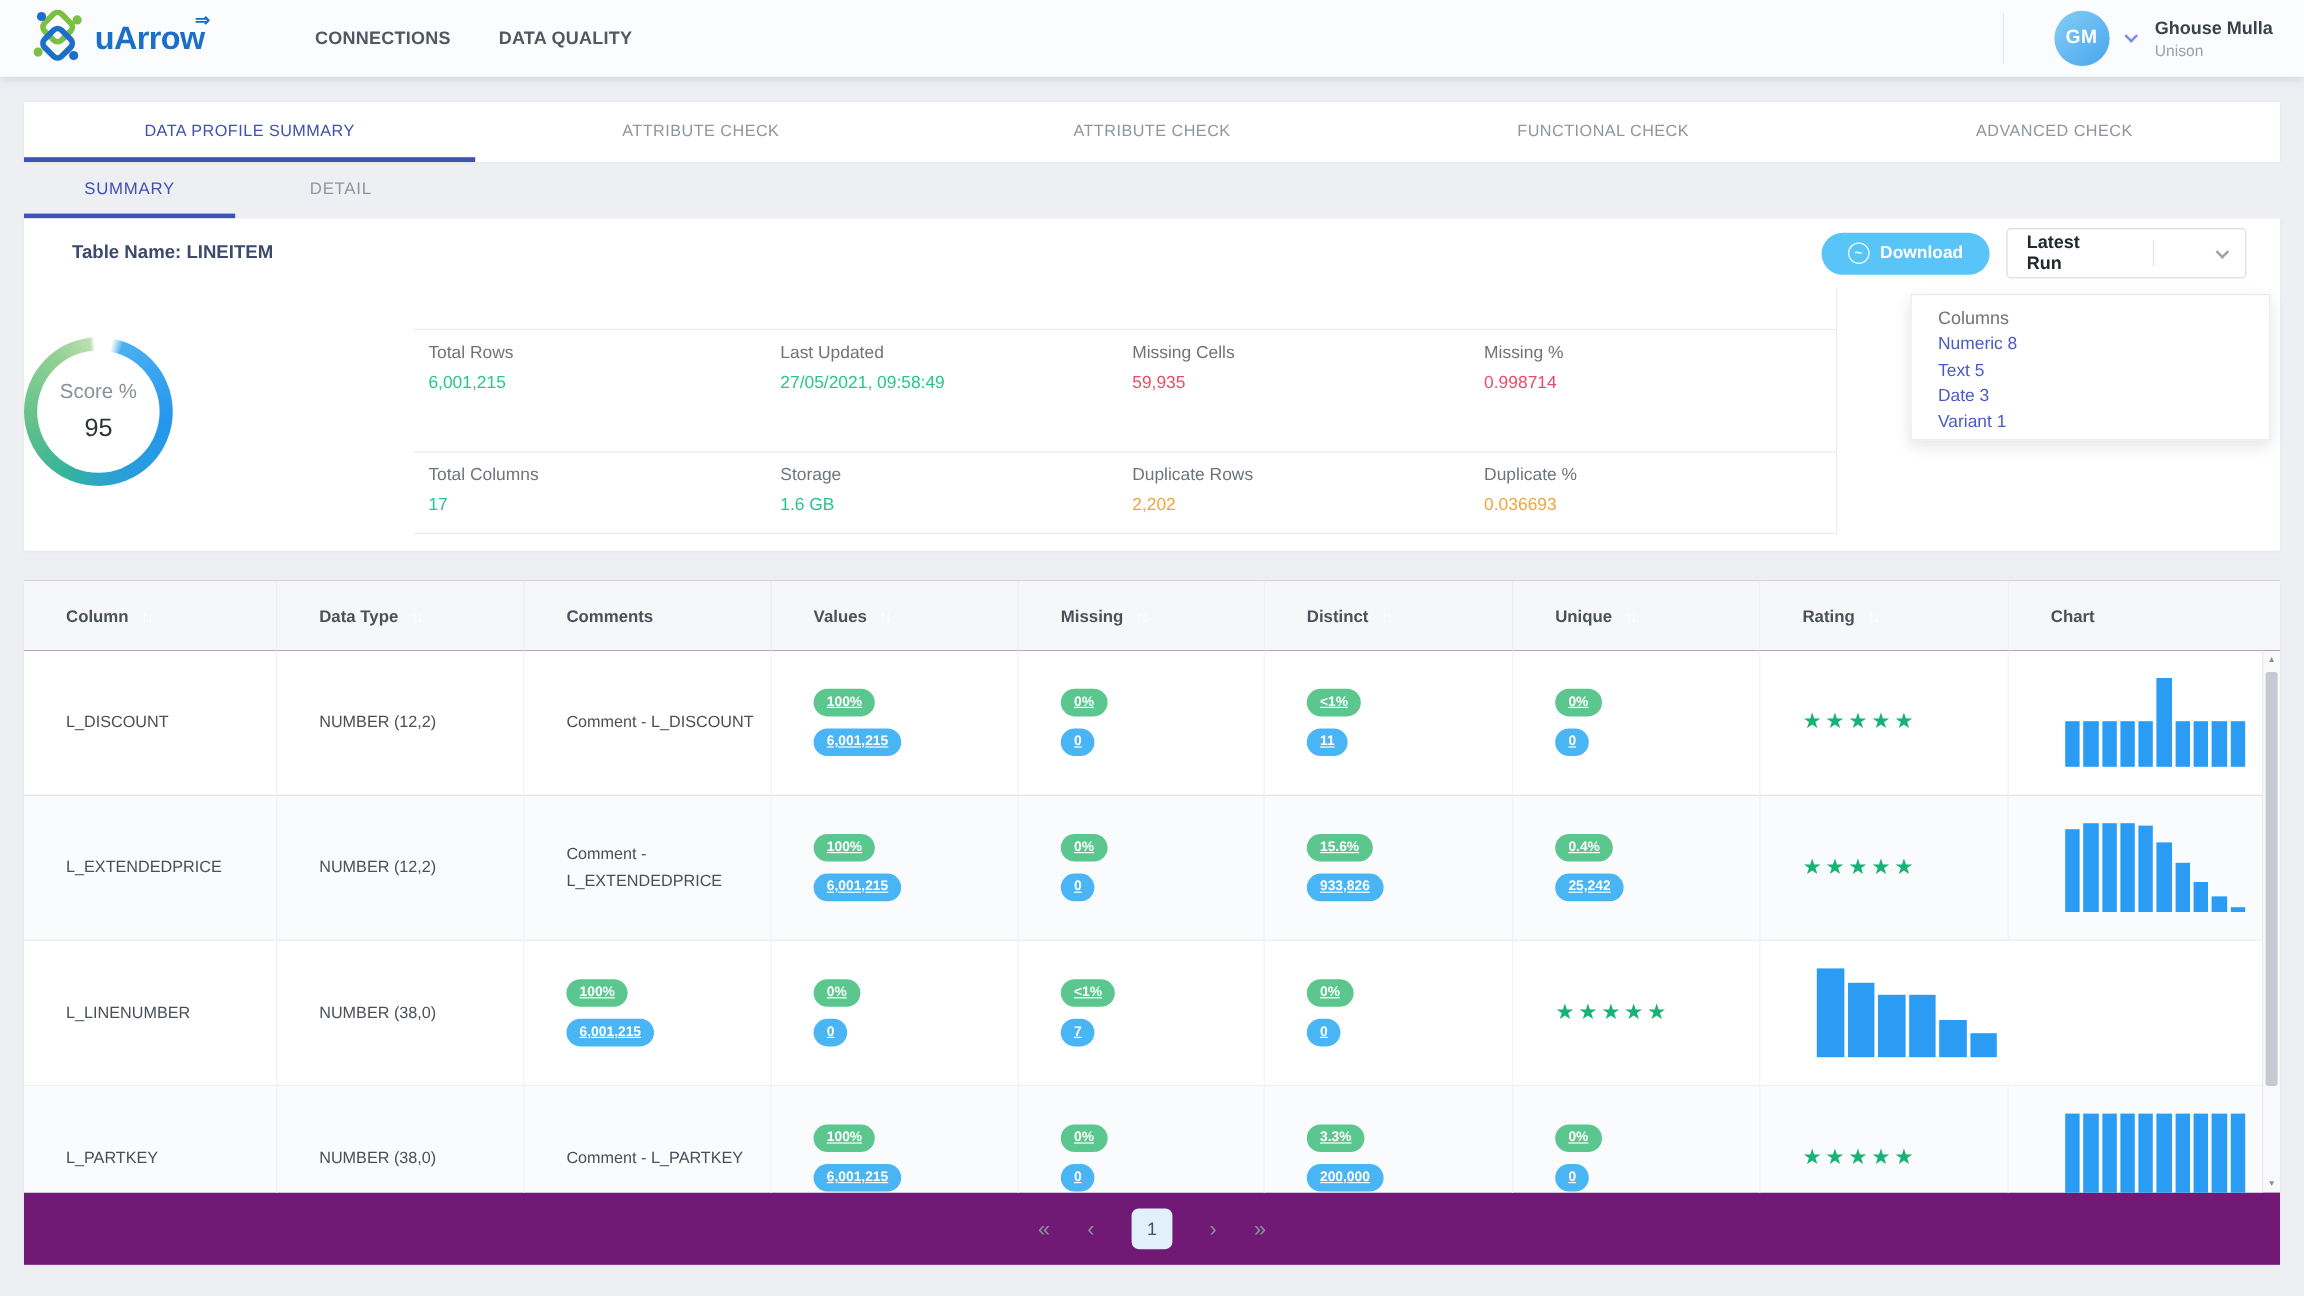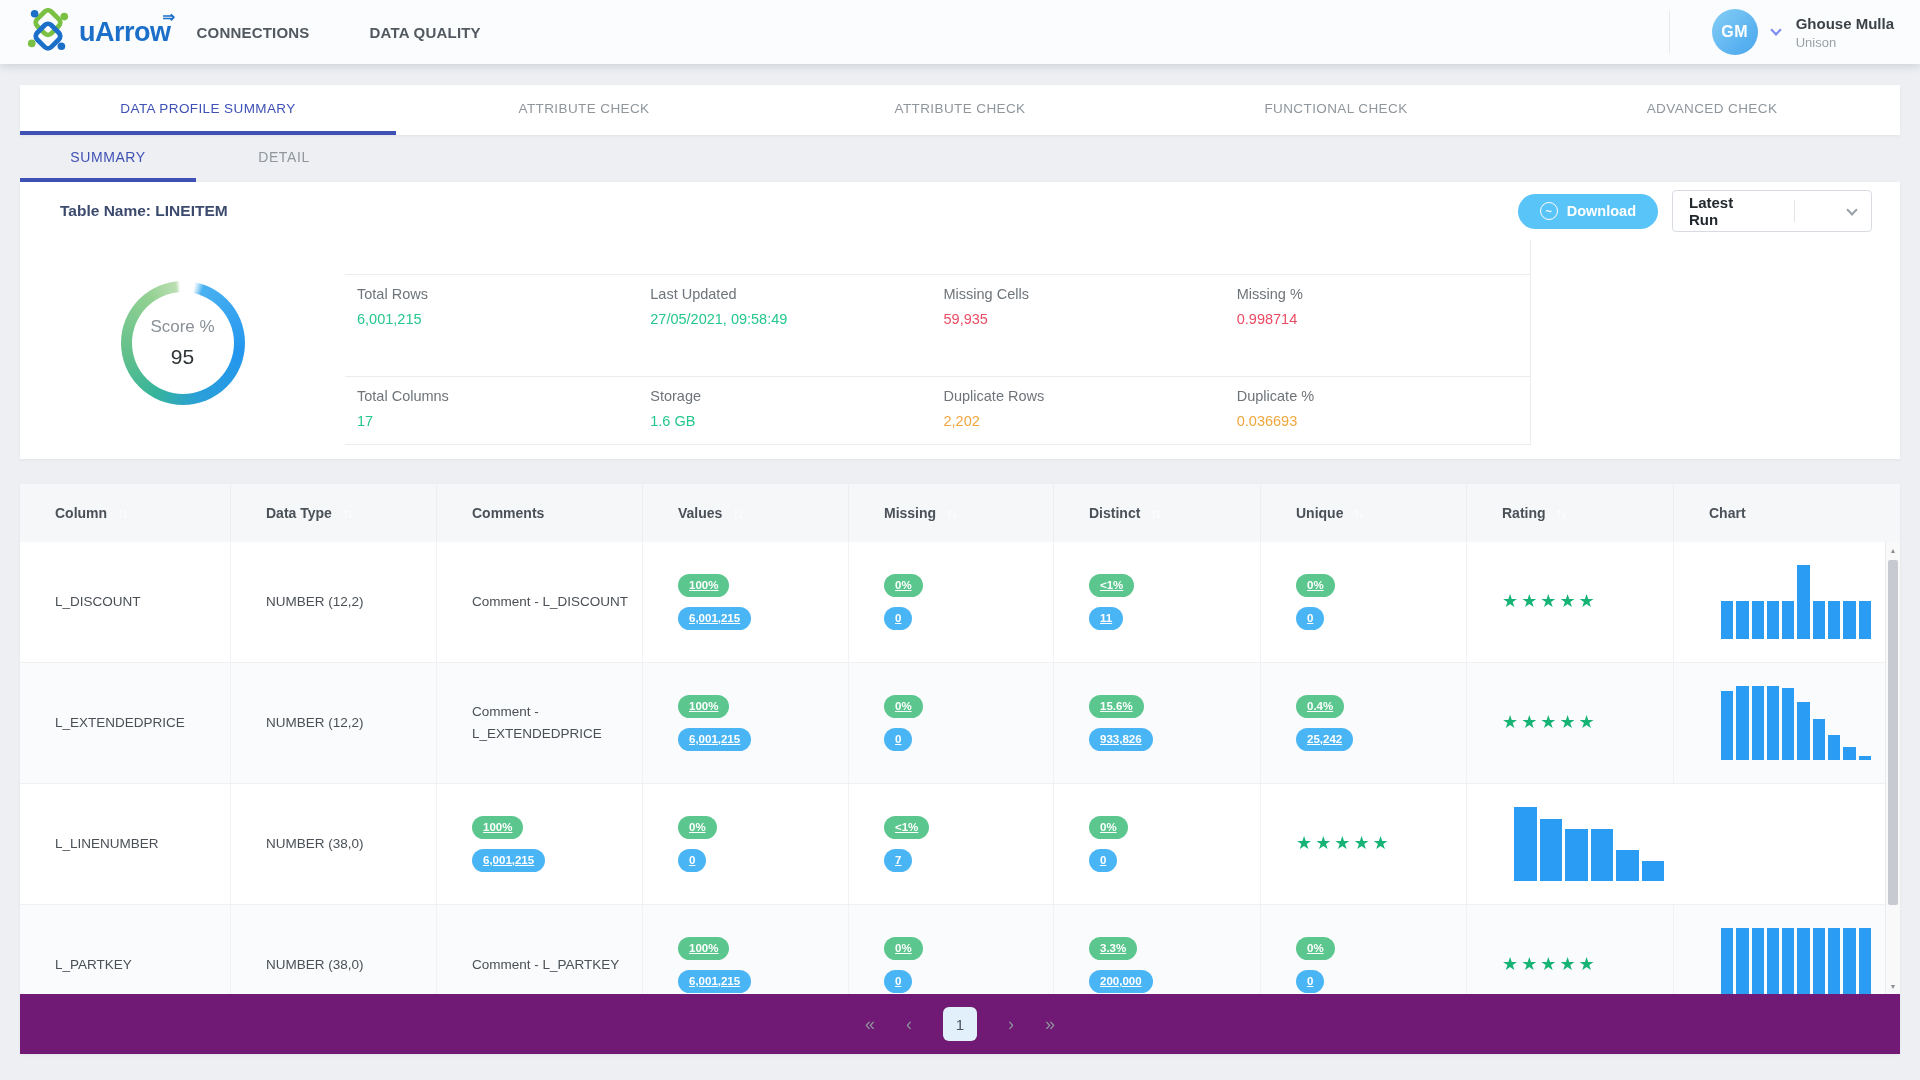--- a/index.html
+++ b/index.html
@@ -11,21 +11,21 @@
   }
 
   
   .navbar{
     height:64px; background:#fbfcfe; display:flex; align-items:center;
     padding:0 26px; box-shadow:0 2px 8px rgba(40,50,60,.16); position:relative; z-index:20;
   }
   .logo{ display:flex; align-items:center; gap:9px; }
   .logo-text{ font-size:27px; font-weight:bold; color:#1b6fc8; position:relative; letter-spacing:-.5px;}
   .logo-mark{ position:absolute; top:-9px; right:-4px; font-size:15px; font-weight:bold; color:#1b6fc8; }
-  .nav-links{ display:flex; gap:60px; margin-left:26px; }
+  .nav-links{ display:flex; gap:40px; margin-left:92px; }
   .nav-link{ font-size:15px; font-weight:bold; color:#51585f; letter-spacing:.2px; cursor:pointer; }
   .nav-user{ margin-left:auto; display:flex; align-items:center; }
   .user-divider{ width:1px; height:42px; background:#e5e8ec; margin-right:42px; }
   .avatar{
     width:46px; height:46px; border-radius:50%; background:linear-gradient(135deg,#85cef5,#47a5ee);
     color:#fff; font-weight:bold; font-size:16px; display:flex; align-items:center; justify-content:center;
     letter-spacing:.5px; cursor:pointer;
   }
   .chev{ width:8px; height:8px; border-right:2px solid #7d88f0; border-bottom:2px solid #7d88f0;
     transform:rotate(45deg); margin:0 16px 4px 14px; cursor:pointer; }
@@ -55,21 +55,21 @@
   .dl-ico{ width:18px; height:18px; border:1.6px solid #fff; border-radius:50%; display:flex;
     align-items:center; justify-content:center; font-size:11px; font-weight:bold; line-height:1; }
   .run-select{ width:200px; height:42px; background:#fff; border:1px solid #d8dce2; border-radius:4px;
     display:flex; align-items:center; padding-left:16px; cursor:pointer;gap:40px; }
   .run-label{ font-size:15px; font-weight:bold; color:#23282d; flex:1; }
   .sel-div{ width:1px; height:22px; background:#e1e4e8; margin-right:13px; }
   .chev-gray{ width:8px; height:8px; border-right:2px solid #9aa1a8; border-bottom:2px solid #9aa1a8;
     transform:rotate(45deg); margin:-3px 15px 0 0; }
 
   .stats-row{ display:flex; padding-bottom:14px; }
-  .score-wrap{ width:325px; display:flex; align-items:center; justify-content:center; }
+  .score-wrap{ width:325px; display:flex; align-items:center; }
   .donut{ width:124px; height:124px; border-radius:50%; position:relative;
     display:flex; flex-direction:column; align-items:center; justify-content:center;
     background:conic-gradient(from 4deg, #ffffff 0deg 7deg, #4ab1f1 16deg, #2496ee 95deg,
       #2a9fd8 160deg, #36b49b 205deg, #62c08b 255deg, #93d193 320deg, #bbdfb2 349deg, #ffffff 353deg 360deg); }
   .donut::before{ content:''; position:absolute; inset:11px; background:#fff; border-radius:50%; }
   .score-label{ position:relative; font-size:17px; color:#8a9097; }
   .score-value{ position:relative; font-size:21px; color:#2f3437; margin-top:8px; }
 
   .stats-grid{ flex:1; margin-right:369px; border-right:1px solid #eaecef; border-bottom:1px solid #eaecef; }
   .stats-line{ display:grid; grid-template-columns:repeat(4,1fr); border-top:1px solid #eaecef; padding:11px 0 15px 12px;margin-top:34px; }
@@ -224,20 +224,27 @@
           <div class="stat-value tone-orange">2,202</div>
         </div>
         <div class="stat">
           <div class="stat-label">Duplicate %</div>
           <div class="stat-value tone-orange">0.036693</div>
         </div>
       </div>
     </div>
   </div>
 
+  <div class="columns-panel">
+    <div class="panel-title">Columns</div>
+    <div class="panel-link">Numeric 8</div>
+    <div class="panel-link">Text 5</div>
+    <div class="panel-link">Date 3</div>
+    <div class="panel-link">Variant 1</div>
+  </div>
 </section>
 
 <section class="table-card">
   <div class="thead" id="thead">
       <div class="th">
         <span>Column</span>
         <span class="sort">↑↓</span>
       </div>
       <div class="th">
         <span>Data Type</span>

